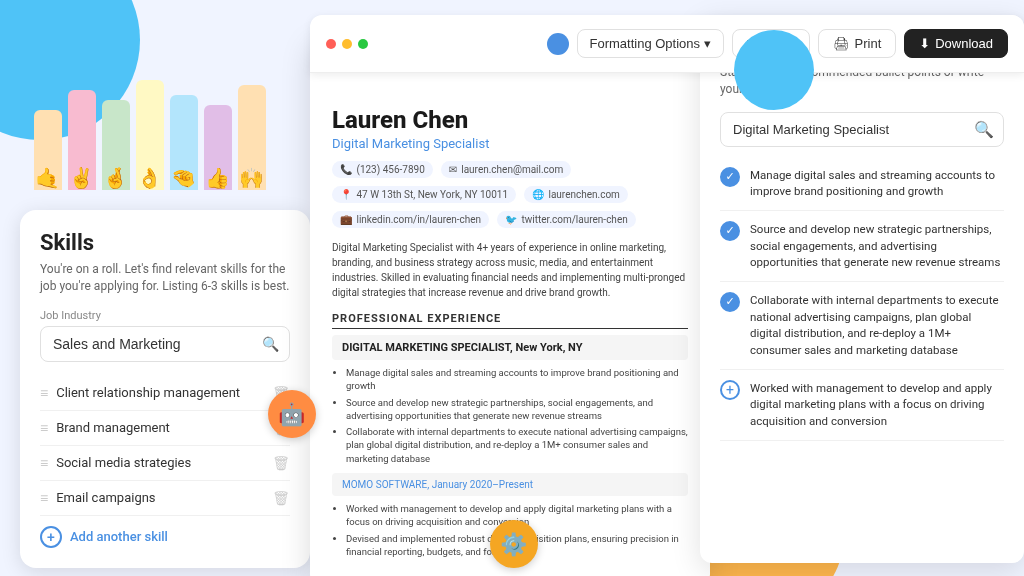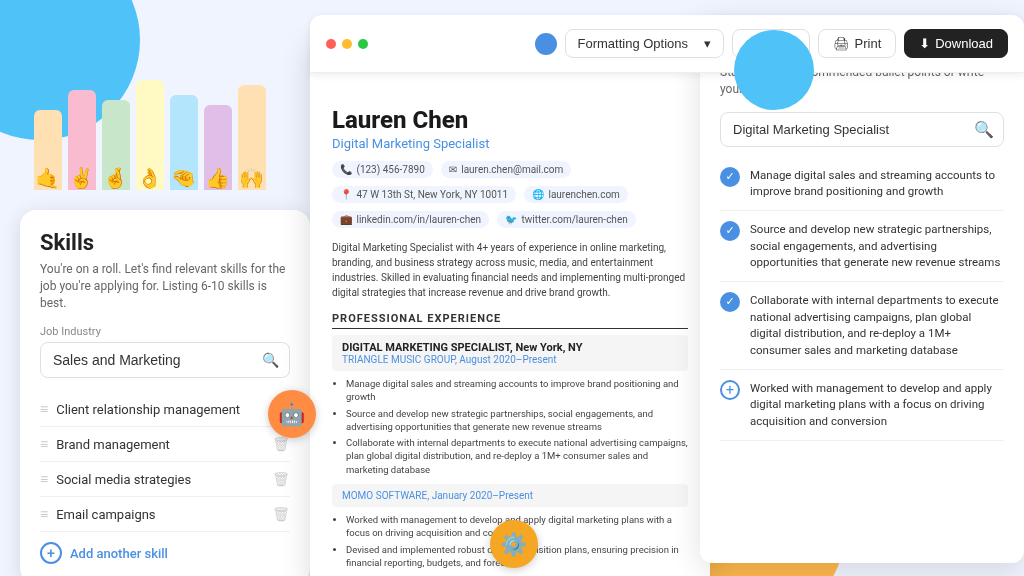--- a/index.html
+++ b/index.html
@@ -162,21 +162,21 @@
     }
     .toolbar-group {
       display: flex; align-items: center; gap: 8px;
     }
     .color-dot-btn {
       width: 22px; height: 22px; border-radius: 50%;
       background: #4a90e2;
       border: none; cursor: pointer;
     }
     .dropdown-btn {
-      display: flex; align-items: center; gap: 16px;
+      display: flex; align-items: center; gap: 4px;
       padding: 6px 12px;
       border: 1.5px solid #e0e0e0; border-radius: 8px;
       background: white; cursor: pointer;
       font-size: 13px; color: #333;
     }
     .toolbar-btn {
       display: flex; align-items: center; gap: 5px;
       padding: 6px 14px;
       border: 1.5px solid #e0e0e0; border-radius: 8px;
       background: white; cursor: pointer;
@@ -304,21 +304,21 @@
     <div class="hand" style="height:90px;background:#c8e6c9;">🤞</div>
     <div class="hand" style="height:110px;background:#fff9c4;">👌</div>
     <div class="hand" style="height:95px;background:#b3e5fc;">🤏</div>
     <div class="hand" style="height:85px;background:#e1bee7;">👍</div>
     <div class="hand" style="height:105px;background:#ffe0b2;">🙌</div>
   </div>
 </div>
 
 <div class="skills-card">
   <h2>Skills</h2>
-  <p>You're on a roll. Let's find relevant skills for the job you're applying for. Listing 6-10 skills is best.</p>
+  <p>You're on a roll. Let's find relevant skills for the job you're applying for. Listing 6-3 skills is best.</p>
   <div class="skills-label">Job Industry</div>
   <div class="search-input-wrap">
     <input type="text" value="Sales and Marketing" style="">
     <span class="search-icon-inline">🔍</span>
   </div>
 
   <div class="skill-item">
     <div class="skill-item-left">
       <span class="drag-icon">≡</span>
       <span>Client relationship management</span>
@@ -413,21 +413,20 @@
         <span>twitter.com/lauren-chen</span>
       </div>
     </div>
 
     <div class="summary-text">Digital Marketing Specialist with 4+ years of experience in online marketing, branding, and business strategy across music, media, and entertainment industries. Skilled in evaluating financial needs and implementing multi-pronged digital strategies that increase revenue and drive brand growth.</div>
 
     <div class="section-heading">PROFESSIONAL EXPERIENCE</div>
 
     <div class="exp-company-header">
       <div class="exp-title">DIGITAL MARKETING SPECIALIST,  New York, NY</div>
-      <div class="exp-company">TRIANGLE MUSIC GROUP,  August 2020–Present</div>
     </div>
     <ul class="exp-bullets">
       <li>Manage digital sales and streaming accounts to improve brand positioning and growth</li>
       <li>Source and develop new strategic partnerships, social engagements, and advertising opportunities that generate new revenue streams</li>
       <li>Collaborate with internal departments to execute national advertising campaigns, plan global digital distribution, and re-deploy a 1M+ consumer sales and marketing database</li>
     </ul>
 
     <div class="exp-company-header">
       <div class="exp-company">MOMO SOFTWARE,  January 2020–Present</div>
     </div>

